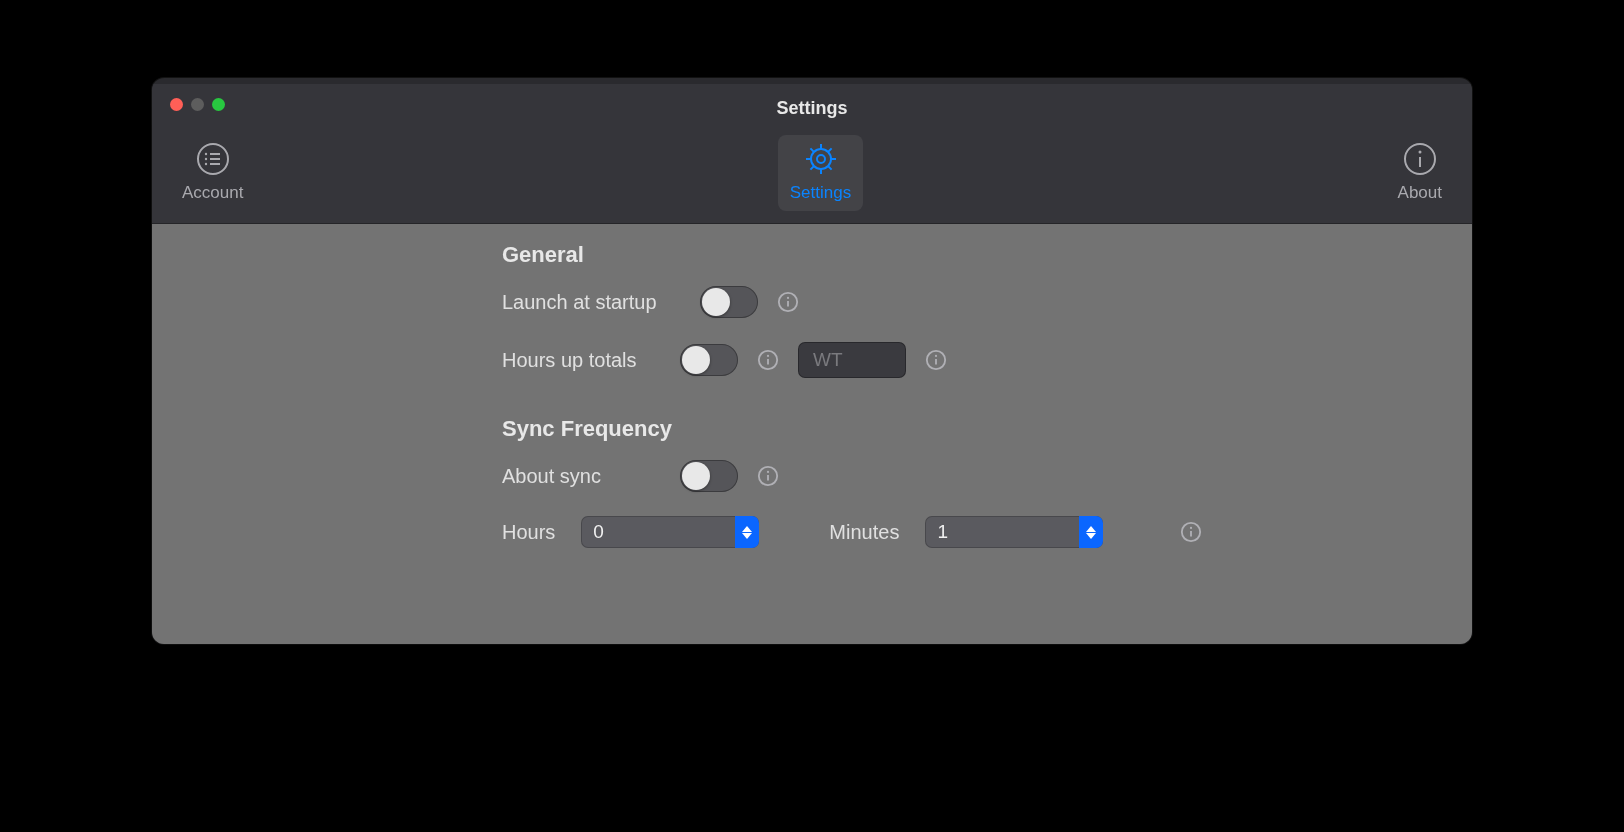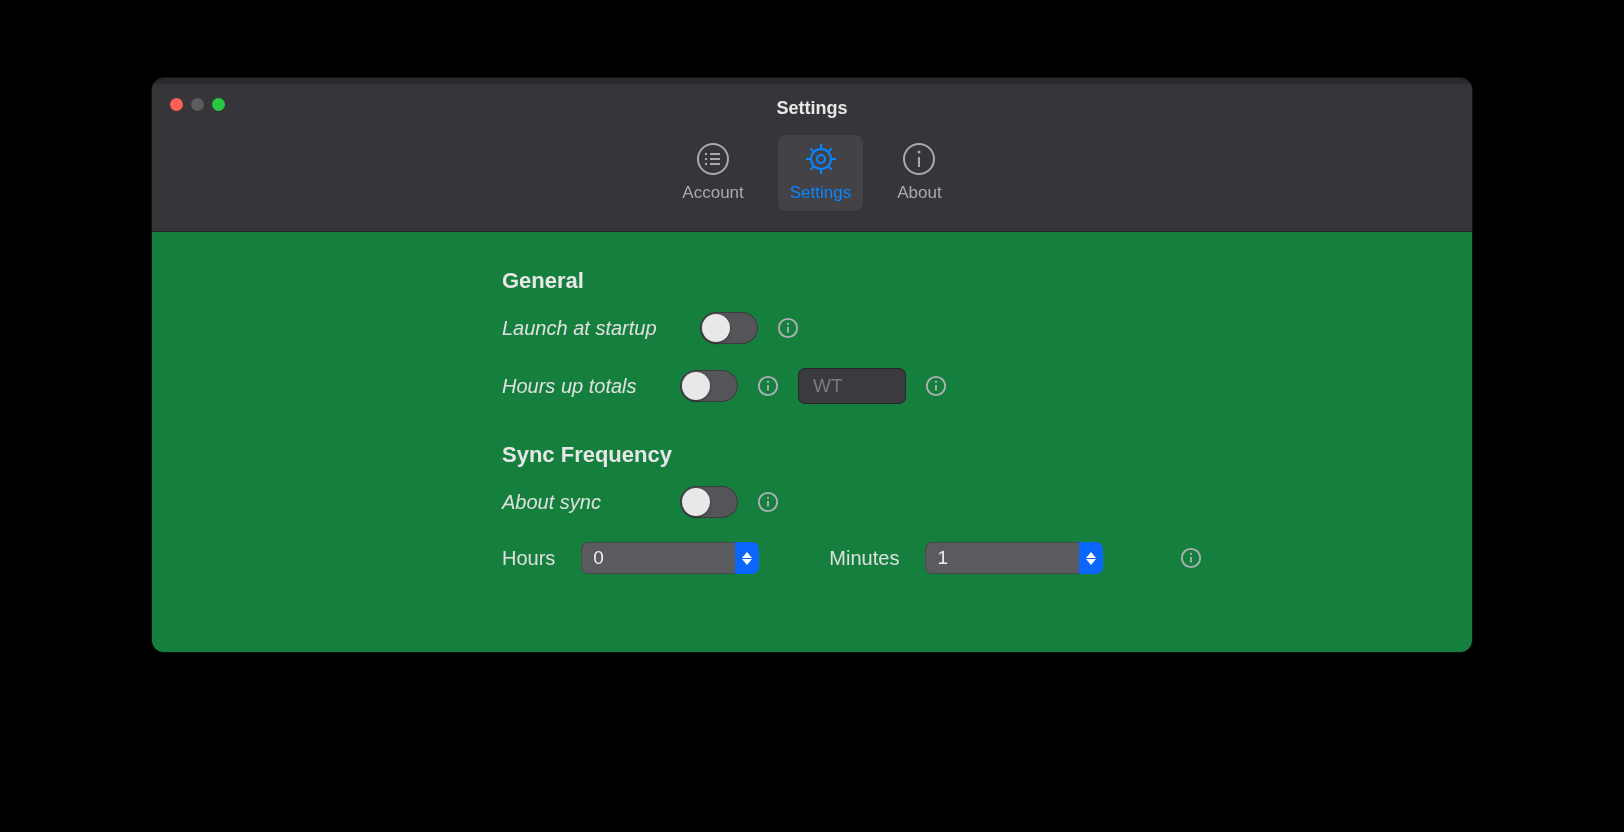--- a/index.html
+++ b/index.html
@@ -45,23 +45,23 @@
     .tl-max { background: #28c840; }
     .title-row {
       text-align: center;
       color: #e8e8e8;
       font-weight: 700;
       font-size: 18px;
       padding-bottom: 6px;
     }
     .toolbar {
       display: flex;
-      justify-content: center;
+      justify-content: space-between;
       gap: 22px;
-      padding: 10px 0 20px 0;
+      padding: 10px 0 12px 0;
     }
     .toolbar-item {
       display: flex;
       flex-direction: column;
       align-items: center;
       gap: 6px;
       padding: 6px 12px 8px 12px;
       border-radius: 8px;
       color: #a9a9ae;
       font-size: 17px;
@@ -78,42 +78,41 @@
       display: flex;
       align-items: center;
       justify-content: center;
     }
     .toolbar-icon svg {
       stroke: #a9a9ae;
       fill: none;
       stroke-width: 2;
     }
     .content {
-      background: #15803d;
-      padding: 36px 60px 60px 350px;
+      background: #737373;
+      padding: 18px 60px 60px 350px;
       min-height: 420px;
       color: #e8e8e8;
     }
     .section-title {
       font-size: 22px;
       font-weight: 700;
       margin-bottom: 18px;
     }
     .row {
       display: flex;
       align-items: center;
       gap: 18px;
       margin-bottom: 24px;
       font-size: 20px;
       color: #e0e0e0;
     }
     .row-label {
       min-width: 180px;
       font-weight: 400;
-      font-style: italic;
     }
     .row-label.tight {
       min-width: 160px;
     }
     .toggle {
       width: 58px;
       height: 32px;
       background: #555559;
       border-radius: 32px;
       position: relative;

